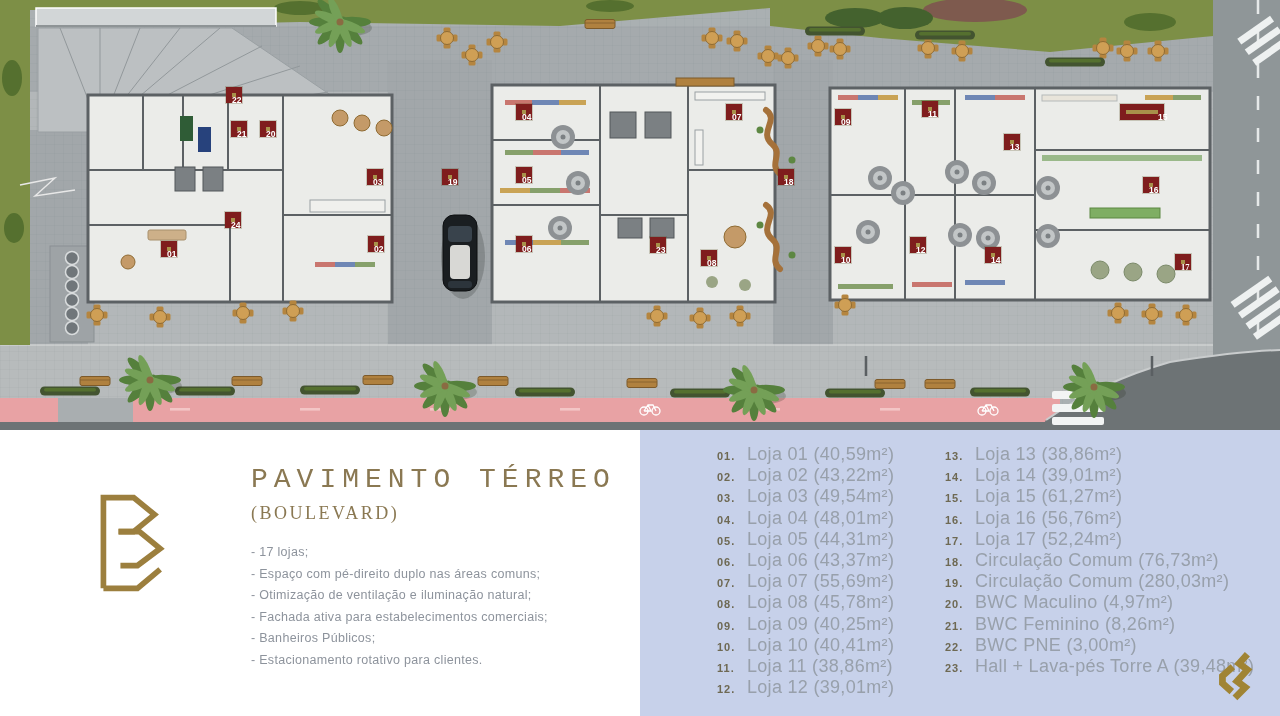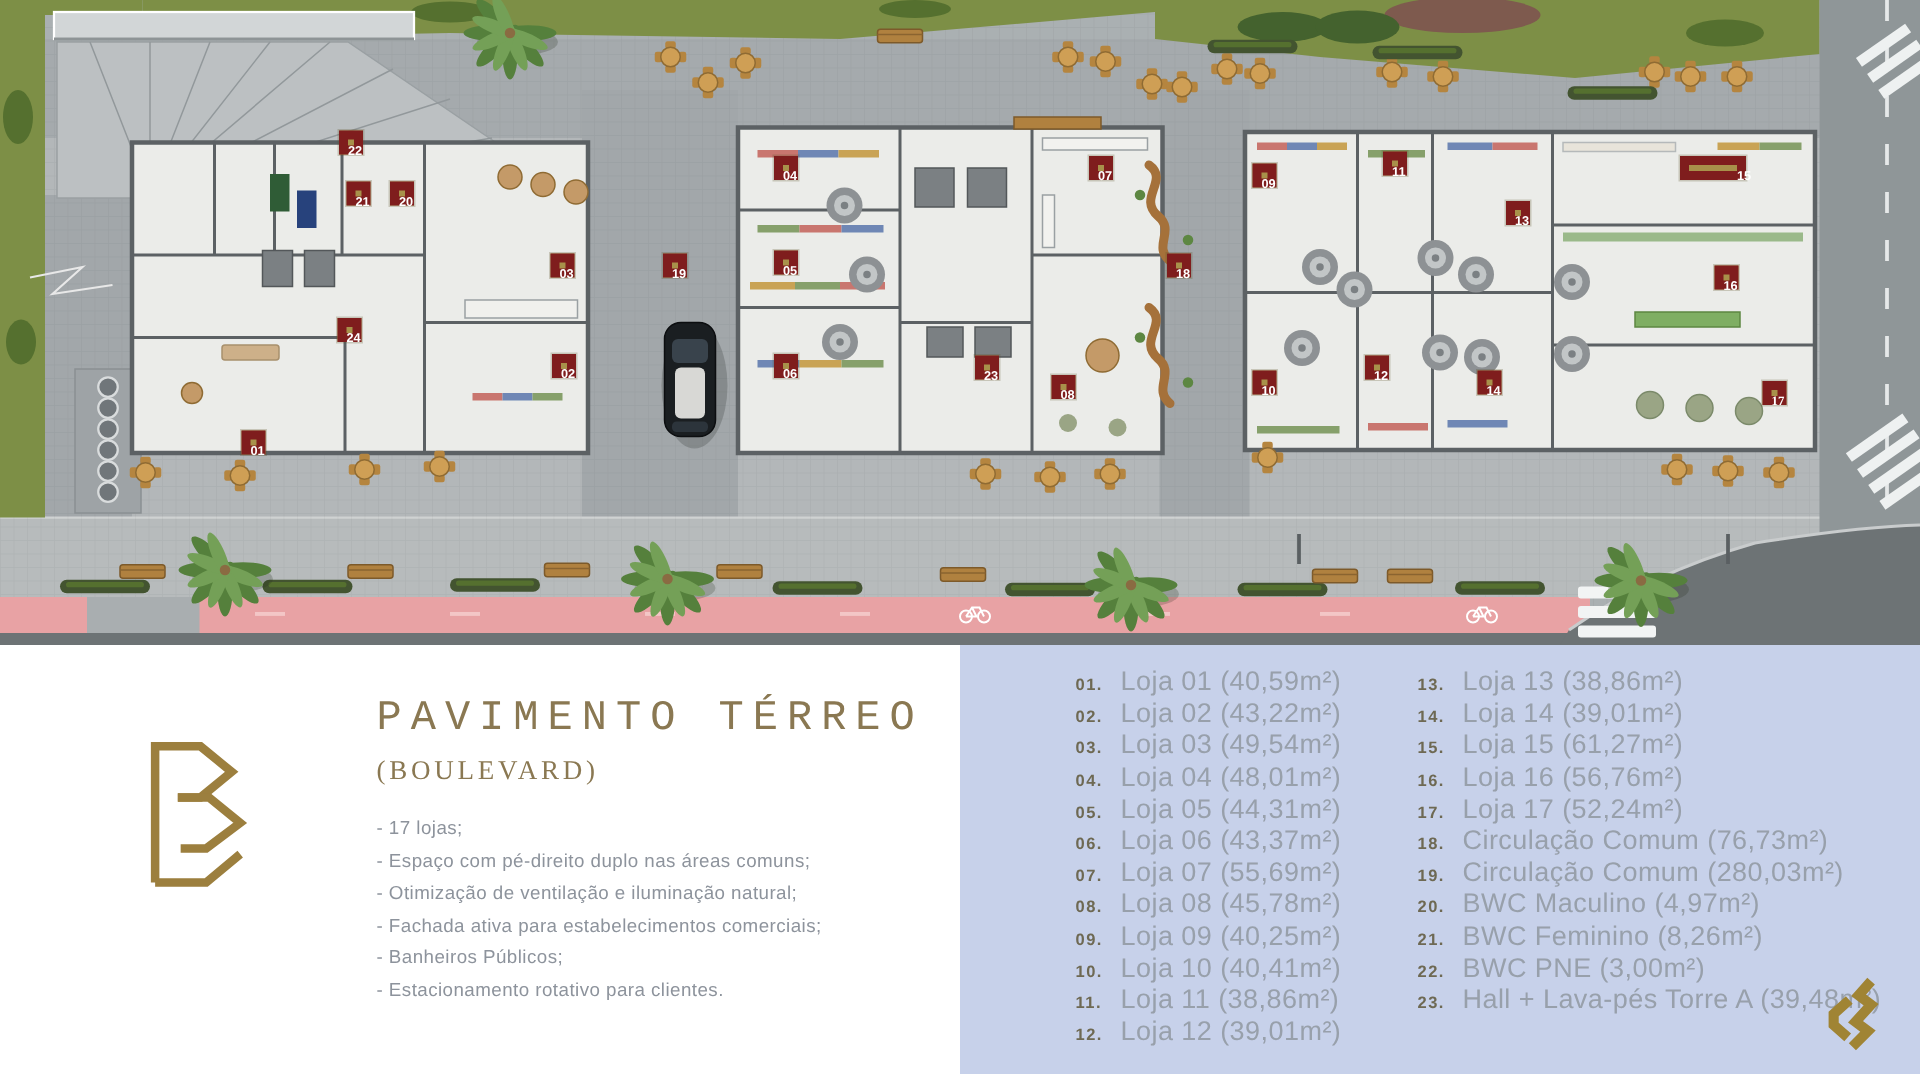--- a/index.html
+++ b/index.html
@@ -333,21 +333,21 @@
       </g>
 
       <use href="#palm" x="150" y="380"></use>
       <use href="#palm" x="445" y="386"></use>
       <use href="#palm" x="754" y="390"></use>
       <use href="#palm" x="1094" y="387"></use>
       <use href="#palm" x="340" y="22" transform=""></use>
     </svg>
 
     <div class="badge-layer">
-        <div class="badge" style="left: 169px; top: 249px; margin-top: 46px;">01</div>
+        <div class="badge" style="left: 169px; top: 249px;">01</div>
         <div class="badge" style="left: 376px; top: 244px;">02</div>
         <div class="badge" style="left: 375px; top: 177px;">03</div>
         <div class="badge" style="left: 524px; top: 112px;">04</div>
         <div class="badge" style="left: 524px; top: 175px;">05</div>
         <div class="badge" style="left: 524px; top: 244px;">06</div>
         <div class="badge" style="left: 734px; top: 112px;">07</div>
         <div class="badge" style="left: 709px; top: 258px;">08</div>
         <div class="badge" style="left: 843px; top: 117px;">09</div>
         <div class="badge" style="left: 843px; top: 255px;">10</div>
         <div class="badge" style="left: 930px; top: 109px;">11</div>

